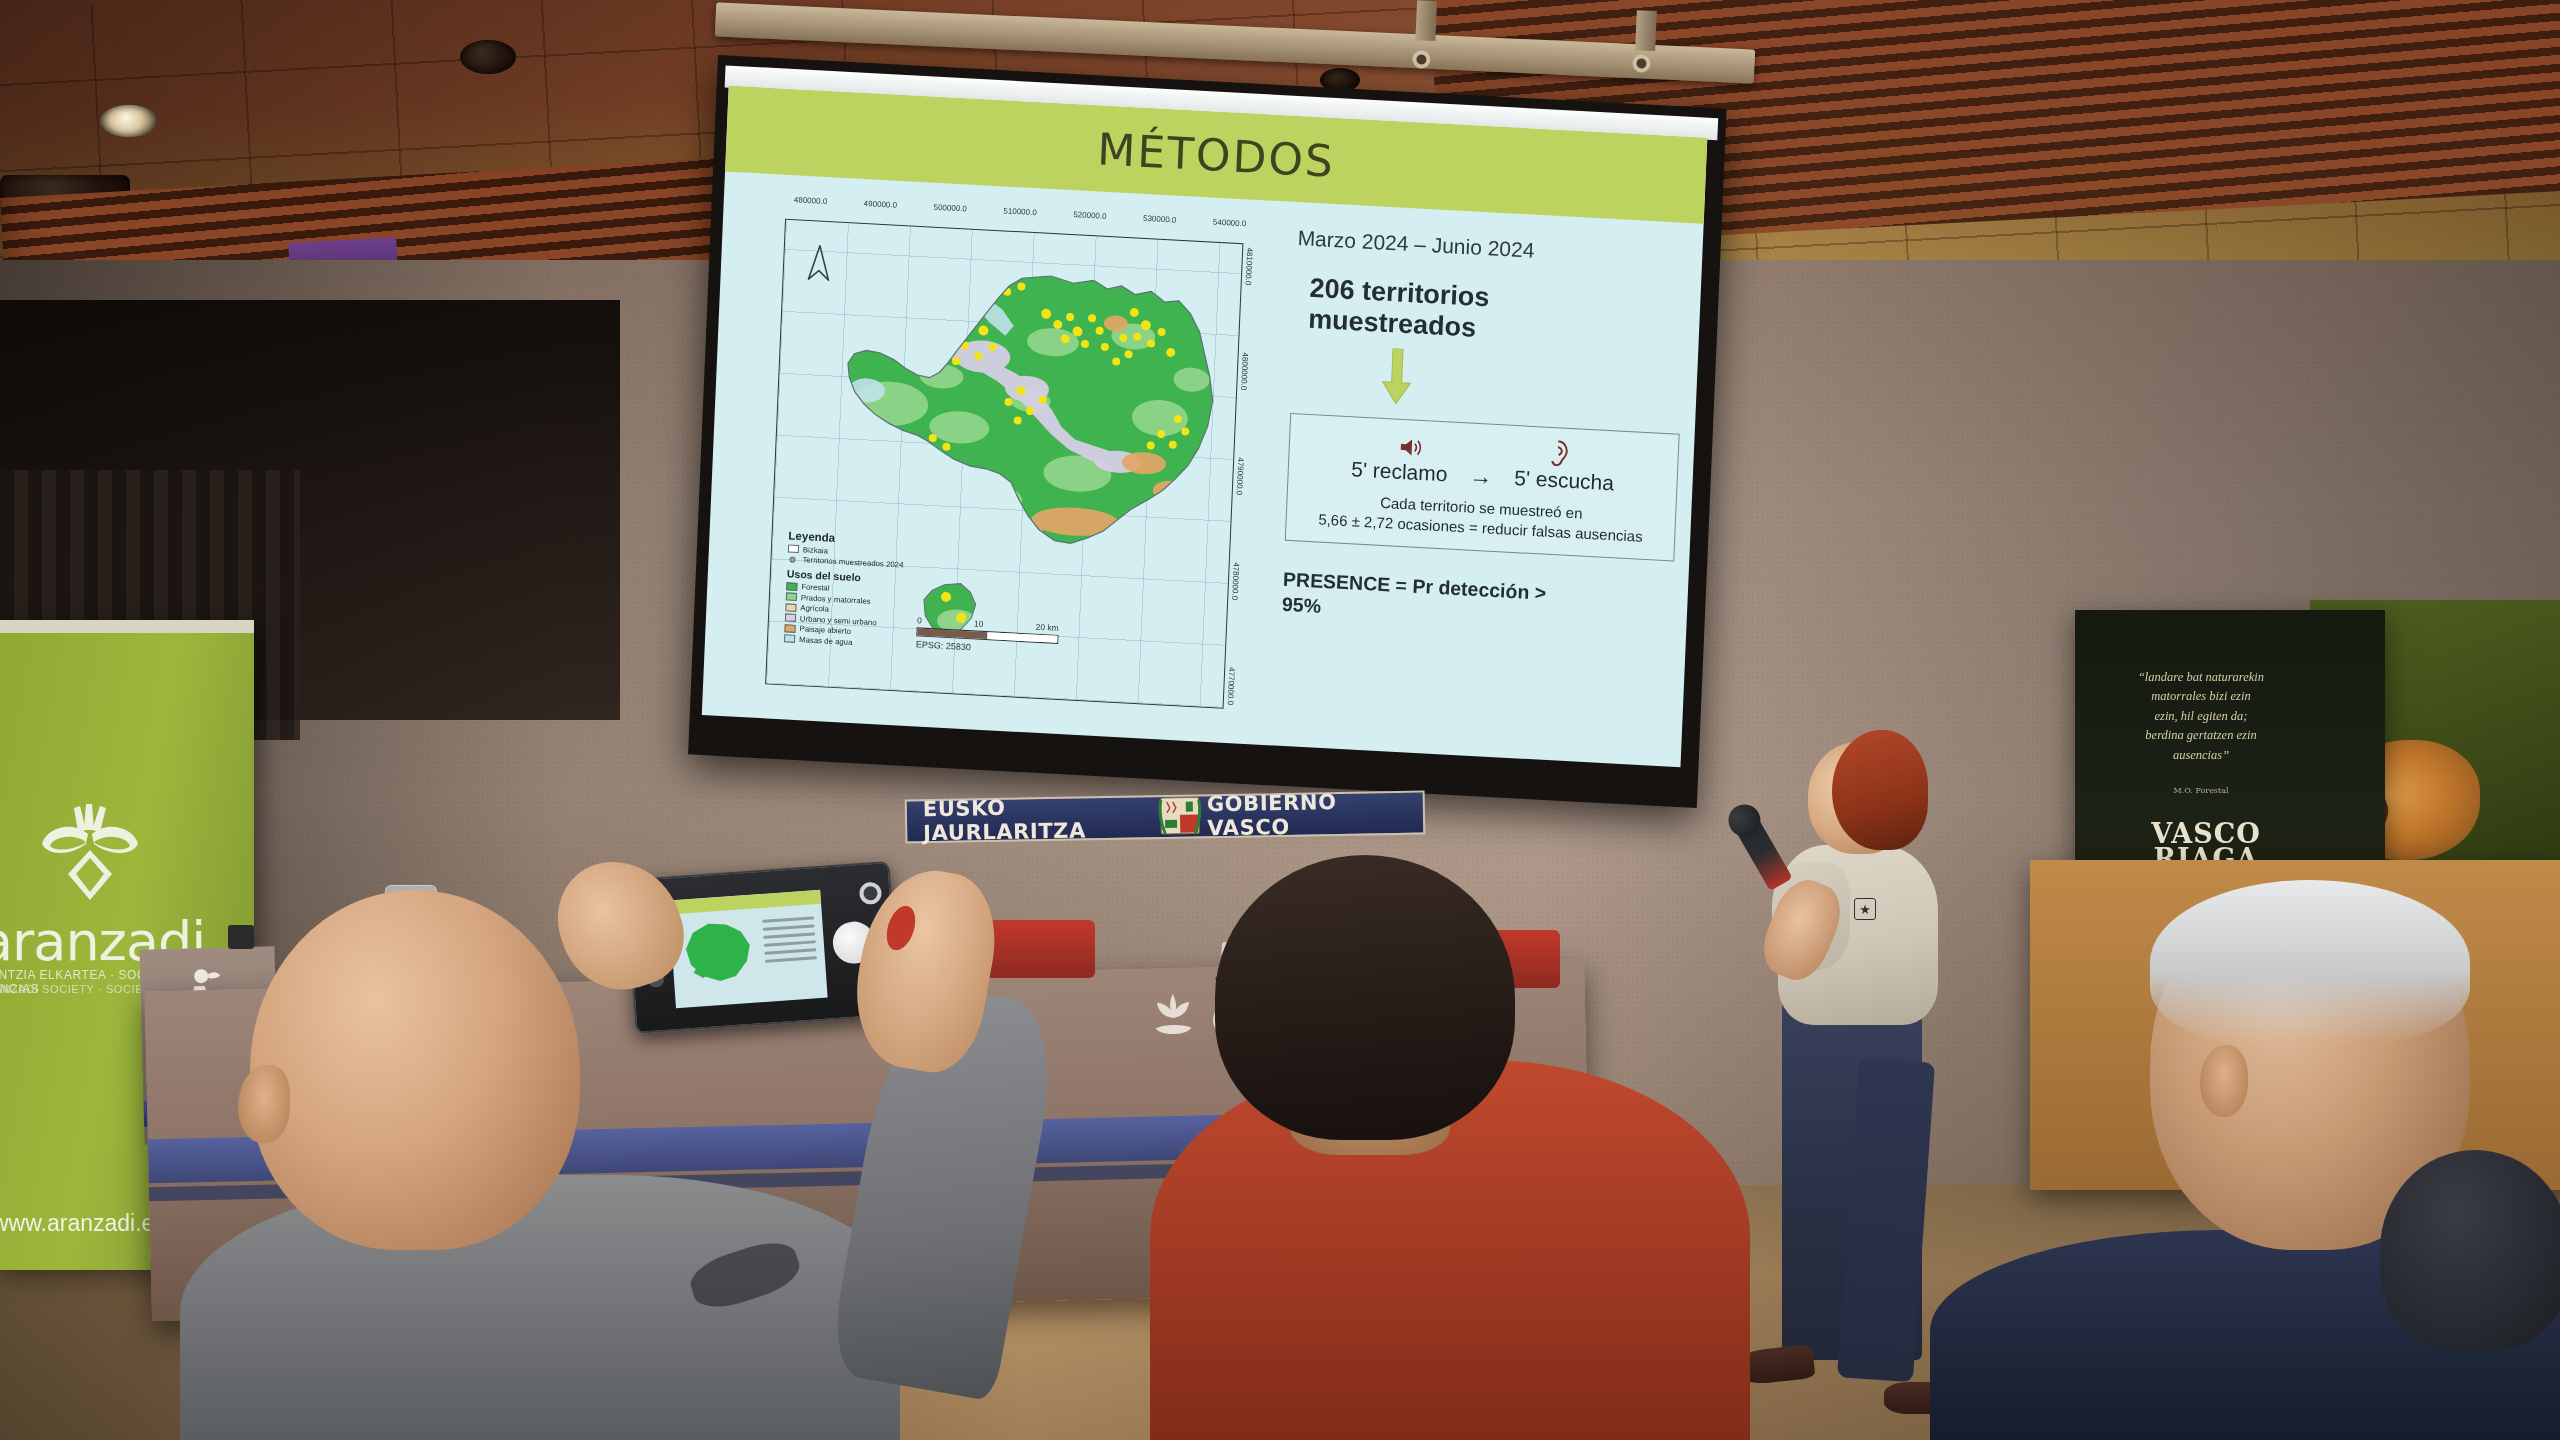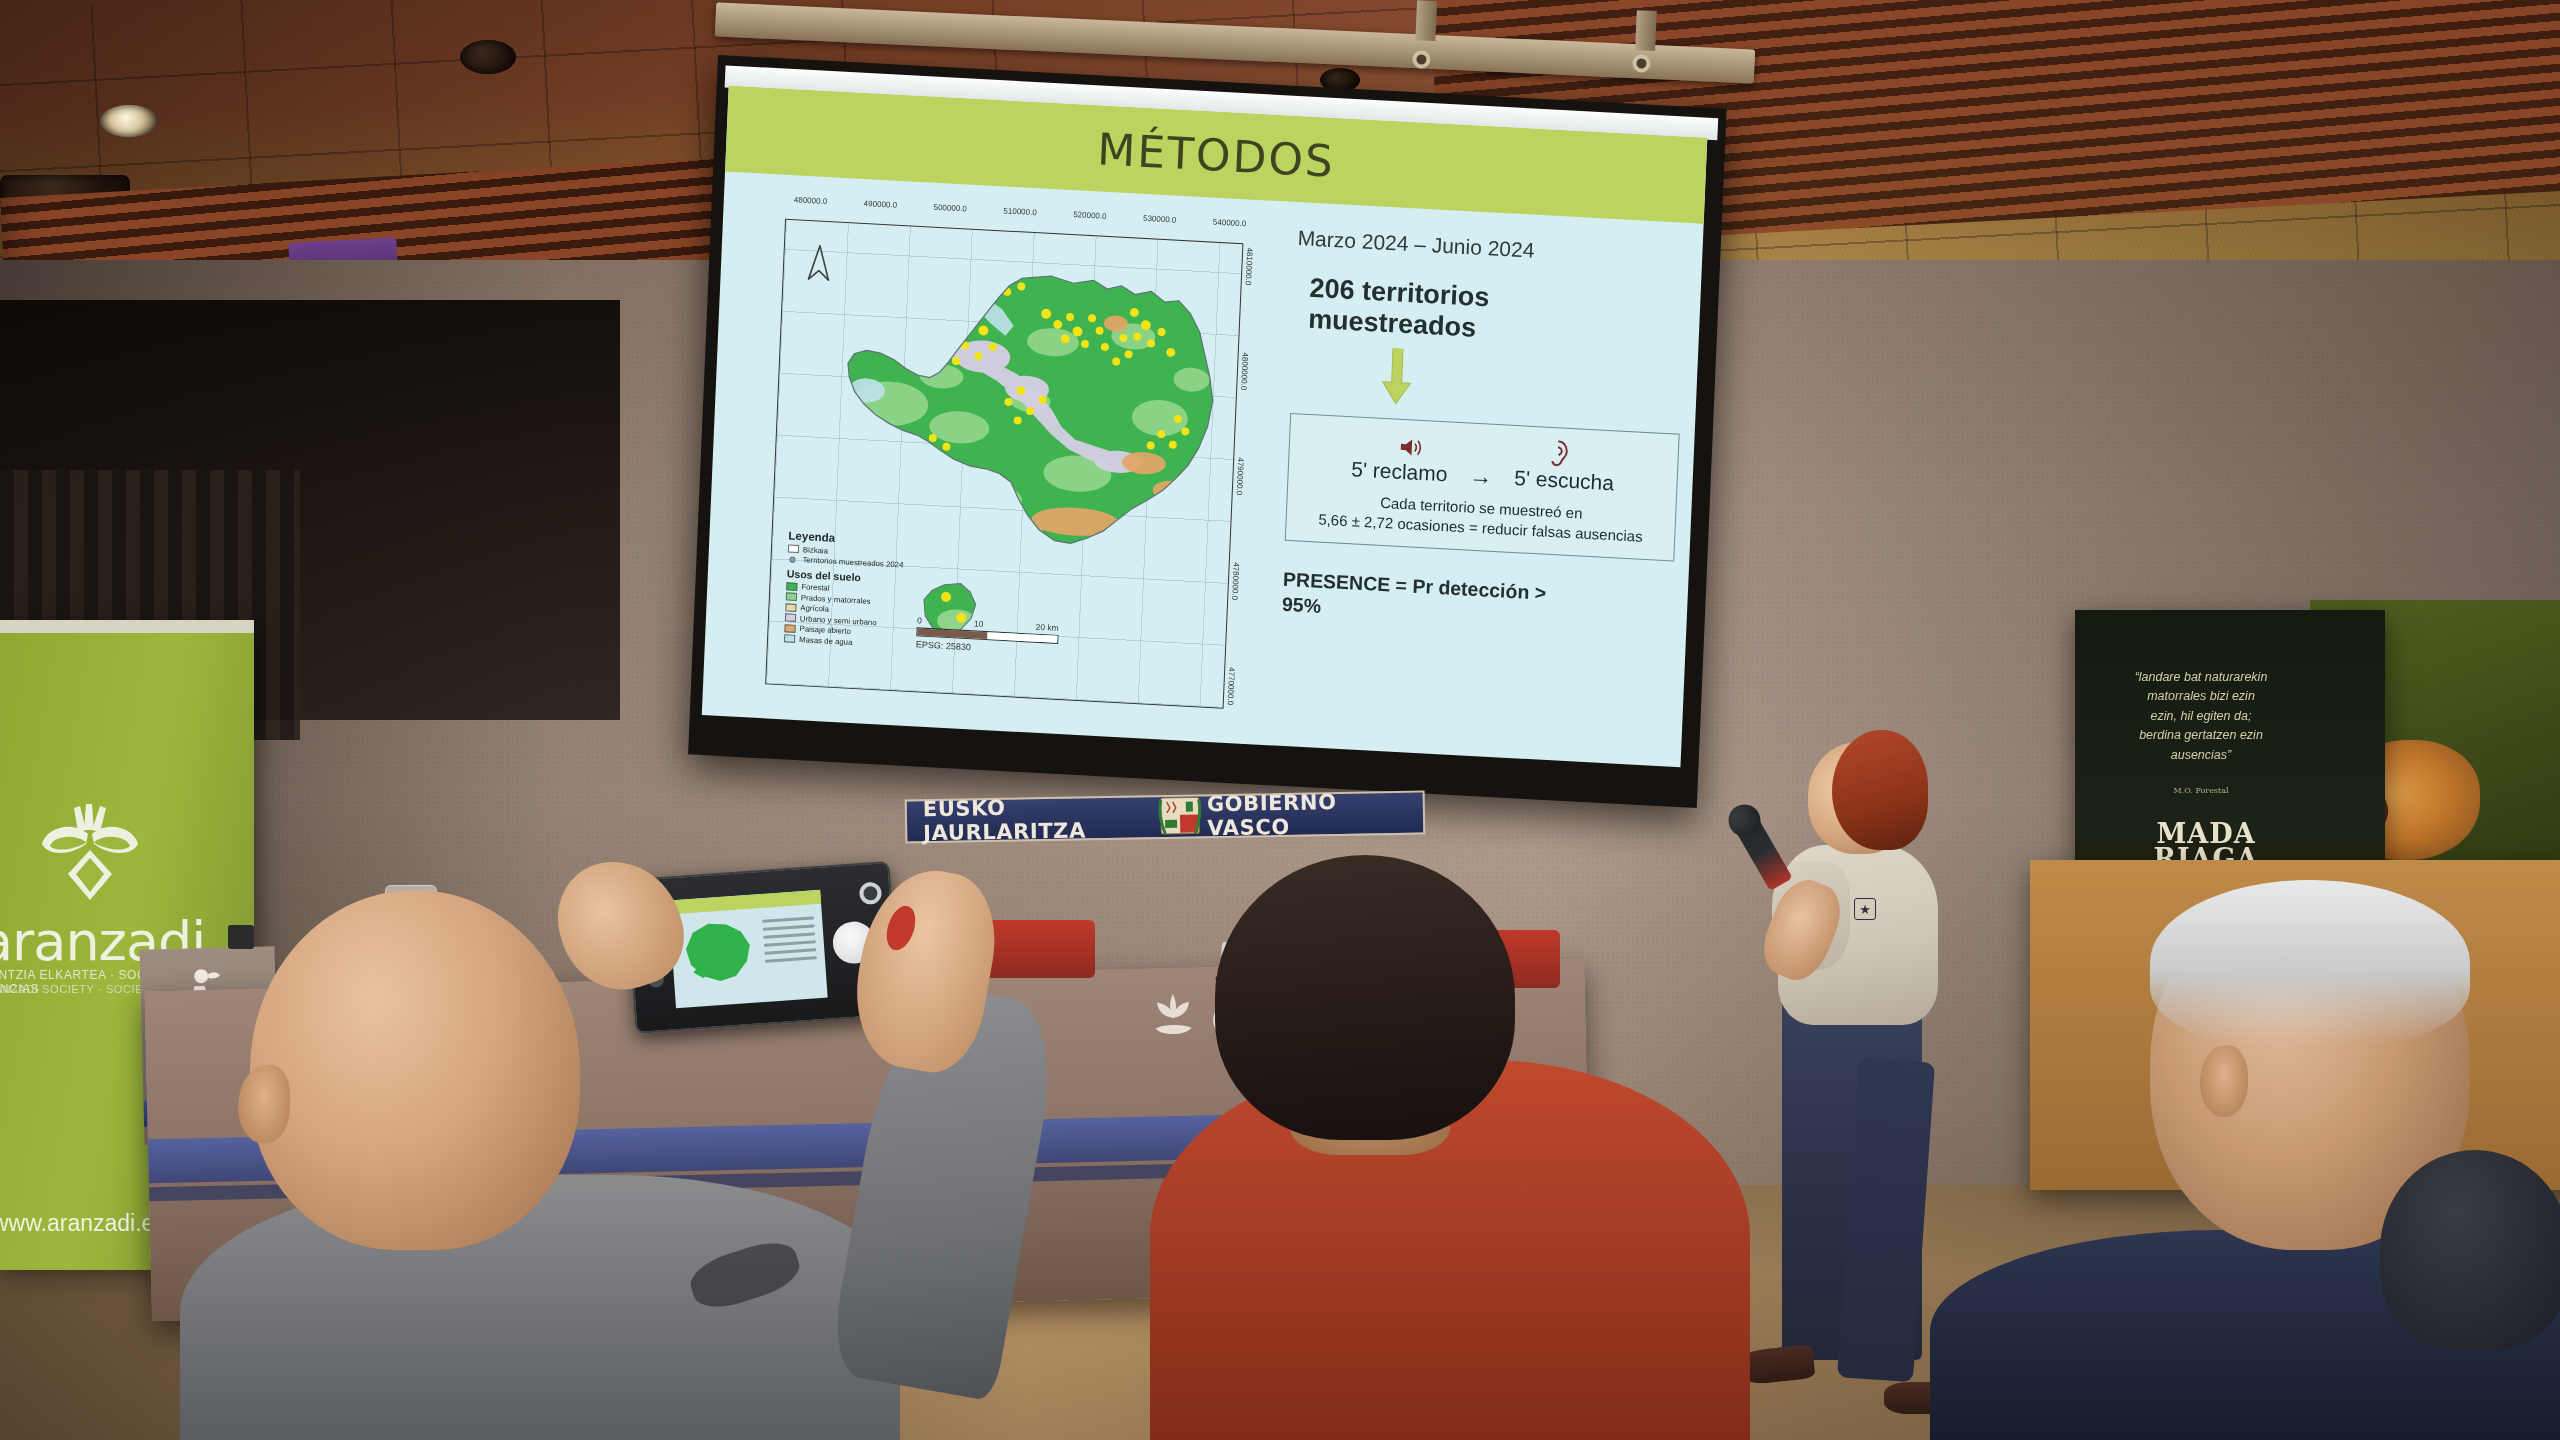--- a/index.html
+++ b/index.html
@@ -258,21 +258,21 @@
     background: linear-gradient(180deg, #4a5ea6, #2f3c72); }
 
   .madariaga {
     position: absolute; left: 2075px; top: 610px; width: 310px; height: 290px;
     background: linear-gradient(180deg, #151a11 0%, #1c2216 75%, #23200f 100%);
     box-shadow: 0 8px 26px rgba(0,0,0,.5);
     overflow: hidden;
   }
   .md-quote {
     position: absolute; left: 26px; top: 58px; width: 200px;
-    font-family: Liberation Sans, sans-serif; font-style: italic;
+    font-family: Liberation Serif, serif; font-style: italic;
     font-size: 12.5px; line-height: 1.55; color: #d6cfa6; text-align: center;
   }
   .md-author { position: absolute; left: 26px; top: 176px; width: 200px; text-align: center;
     font-family: "DejaVu Serif", serif; font-size: 8px; color: #b5ae88; }
   .md-logo { position: absolute; left: 46px; top: 212px; width: 170px; text-align: center;
     font-family: "DejaVu Serif", serif; font-weight: 700; font-size: 27px; color: #e8e2cb;
     line-height: .92; letter-spacing: 1px; }
   .md-panel-green {
     position: absolute; left: 2310px; top: 600px; width: 250px; height: 420px;
     background: linear-gradient(160deg, #52601f, #2e3a12 70%, #6b5a22);
@@ -852,21 +852,21 @@
   <div class="madariaga">
     <div class="md-quote">
       <div>“landare bat naturarekin</div>
       <div>matorrales bizi ezin</div>
       <div>ezin, hil egiten da;</div>
       <div>berdina gertatzen ezin</div>
       <div>ausencias”</div>
     </div>
     <div class="md-author">M.O. Forestal</div>
     <div class="md-logo">
-      <div>MADA</div>
+      <div>VASCO</div>
       <div>RIAGA</div>
     </div>
   </div>
   <div class="md-board"></div>
 
   <div class="podium">
     <div class="podium-stripe"></div>
     <div class="podium-stripe2"></div>
     <div class="eko-logo">
       <svg width="56" height="56" viewBox="0 0 56 56">

